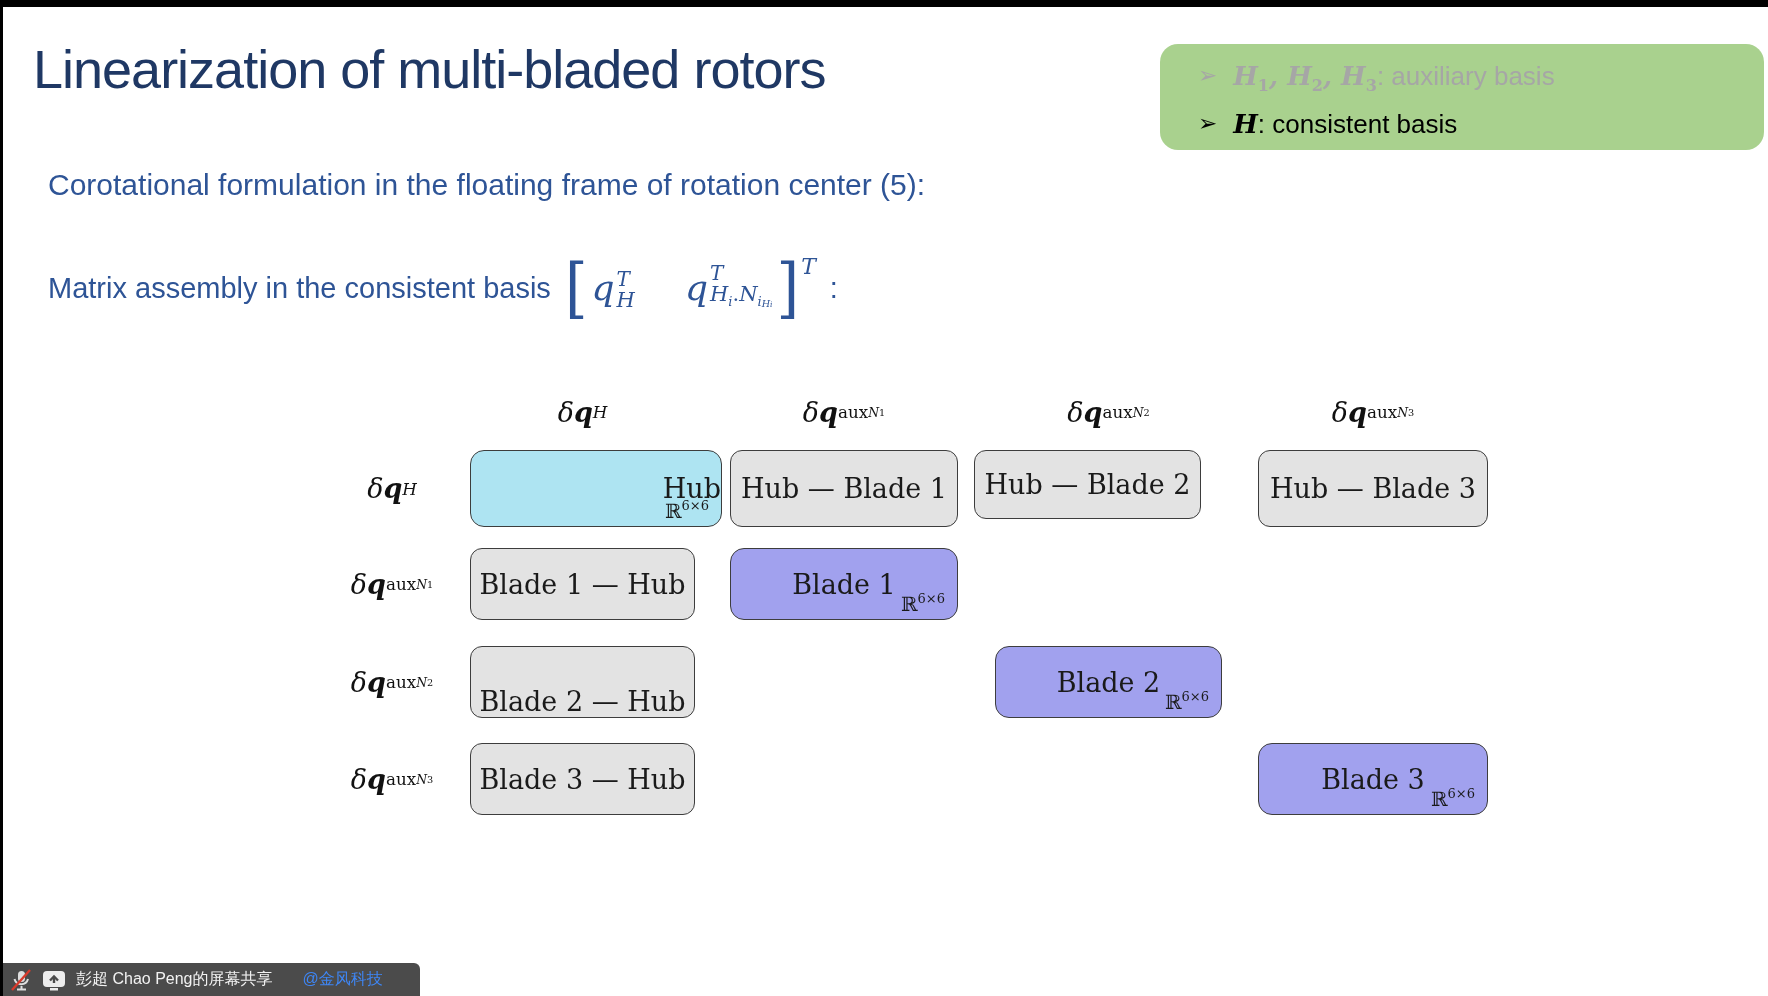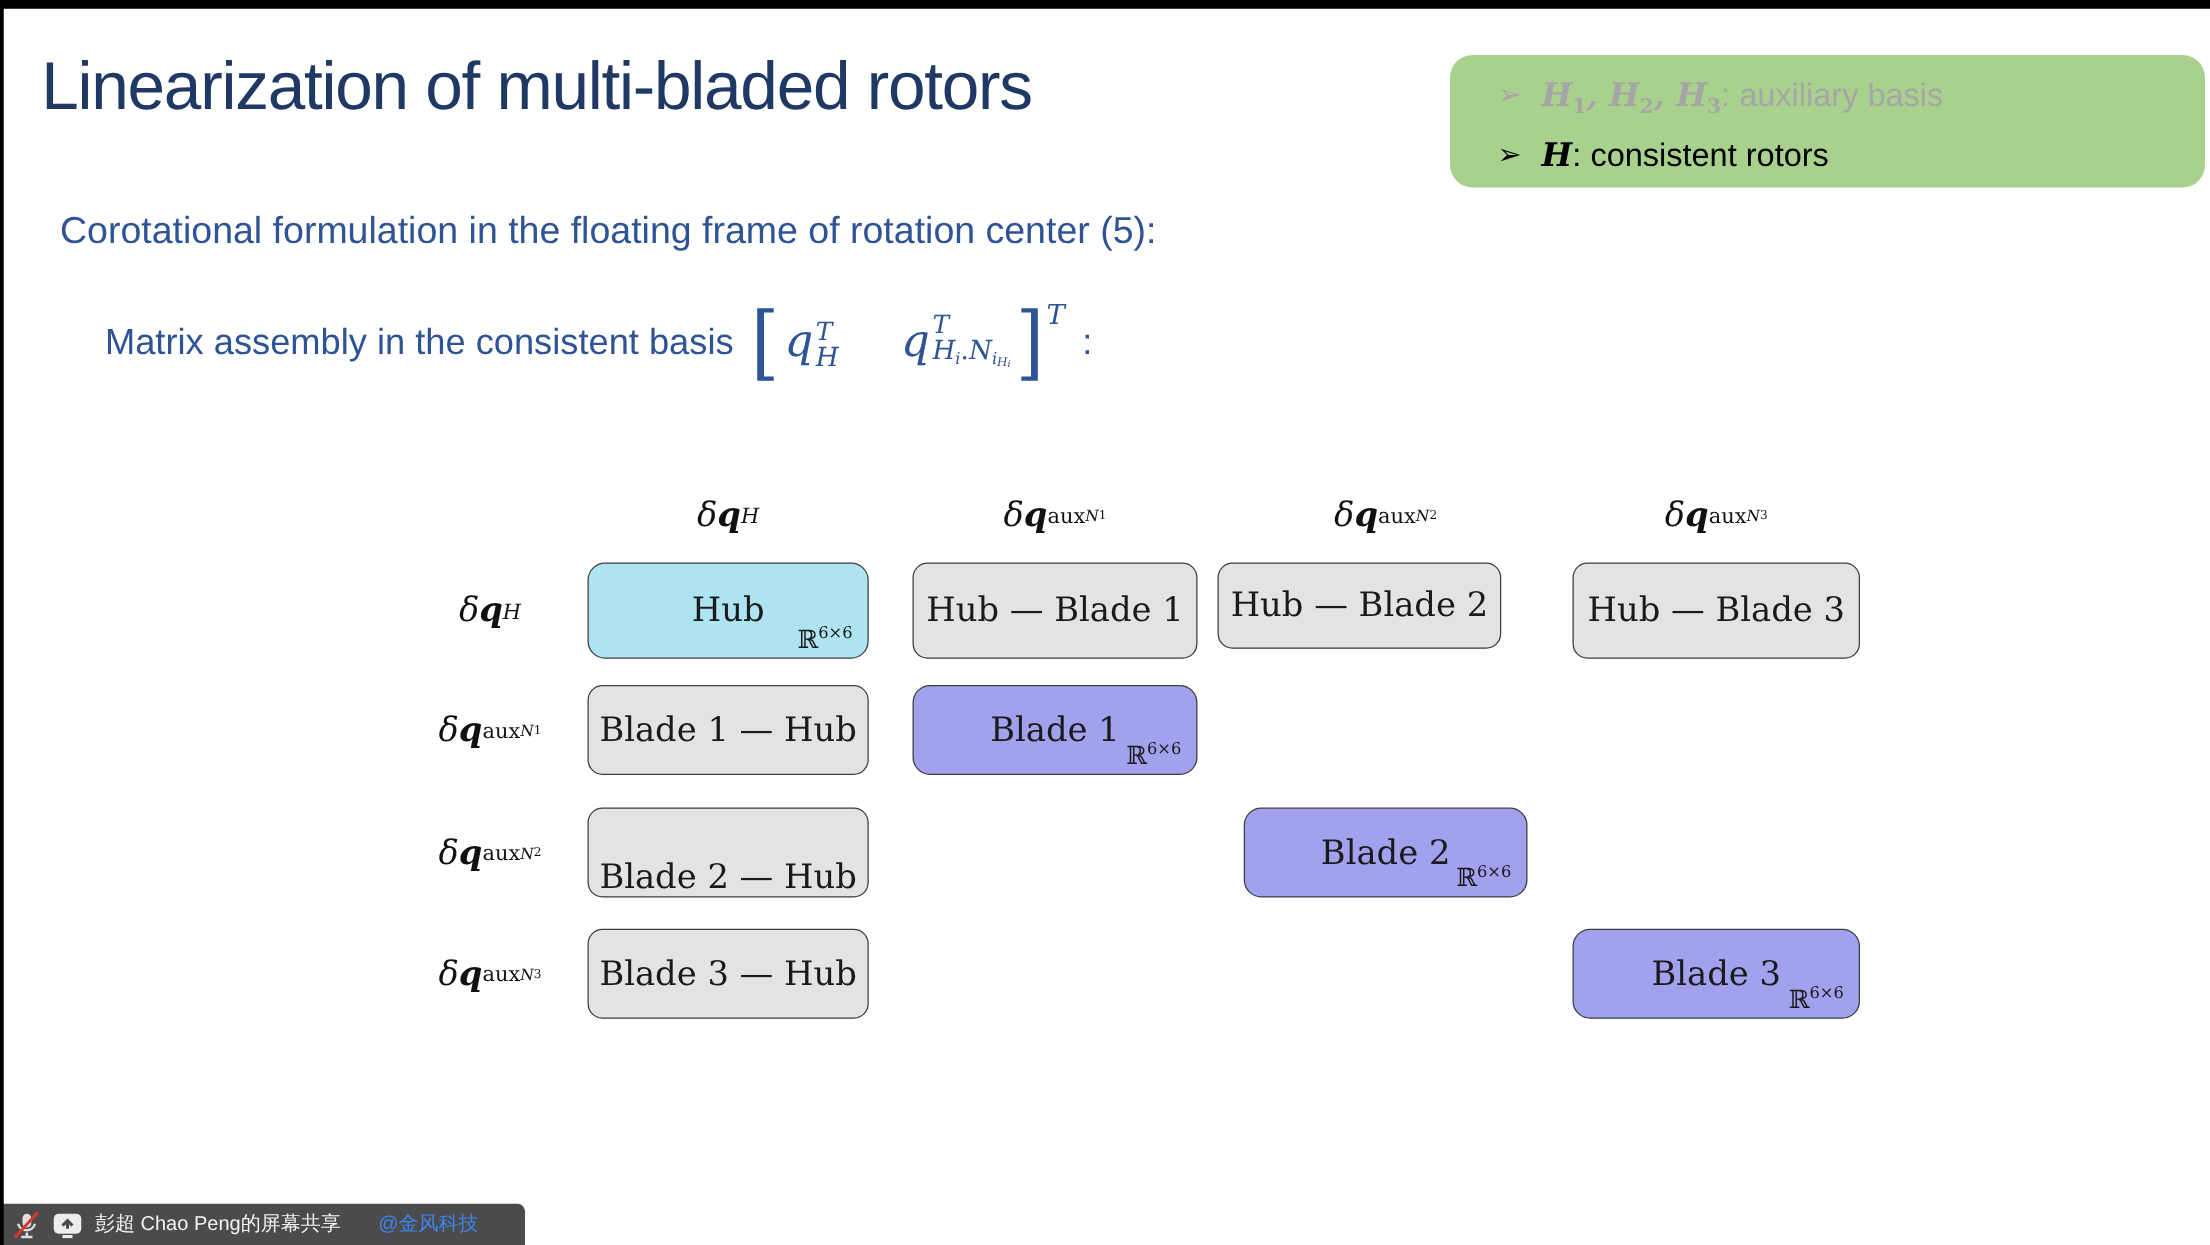--- a/index.html
+++ b/index.html
@@ -8,22 +8,22 @@
     font-family:"Liberation Sans",sans-serif;
   }
   
   .frame-top{position:absolute;left:0;top:0;width:1768px;height:7px;background:#000;}
   .frame-left{position:absolute;left:0;top:0;width:3px;height:996px;background:#000;z-index:50;}
 
   
   .title{position:absolute;left:33px;top:38px;font-size:54px;line-height:62px;
     color:#1f3864;letter-spacing:-1px;font-weight:400;}
   .para1{position:absolute;left:48px;top:168px;font-size:30px;color:#2e5496;}
-  .para2{position:absolute;left:48px;top:236px;height:76px;display:flex;align-items:center;
-    font-size:29px;color:#2e5496;margin-left:36px;}
+  .para2{position:absolute;left:48px;top:250px;height:76px;display:flex;align-items:center;
+    font-size:29px;color:#2e5496;}
 
   
   .math{font-family:"DejaVu Serif","Liberation Serif",serif;}
   .m-i{font-style:italic;}
   .m-bi{font-style:italic;font-weight:bold;}
   .m-b{font-style:normal;font-weight:bold;}
   .m-r{font-style:normal;}
   .m-d0{font-size:100%;}
   .m-d1{font-size:62%;vertical-align:-0.35em;}
   .m-d2{font-size:46%;vertical-align:-0.6em;}
@@ -84,21 +84,21 @@
 
 <div class="title">Linearization of multi-bladed rotors</div>
 
 <div class="legend" id="legend-box">
     <div class="legend-row legend-muted">
       <span class="legend-arrow">➢</span>
       <span><span class="legend-math"><span class="m-d0 m-bi">H</span><span class="m-d1 m-b">1</span><span class="m-d0 m-bi">, </span><span class="m-d0 m-bi">H</span><span class="m-d1 m-b">2</span><span class="m-d0 m-bi">, </span><span class="m-d0 m-bi">H</span><span class="m-d1 m-b">3</span></span><span>: auxiliary basis</span></span>
     </div>
     <div class="legend-row legend-strong">
       <span class="legend-arrow">➢</span>
-      <span><span class="legend-math"><span class="m-d0 m-bi">H</span></span><span>: consistent rotors</span></span>
+      <span><span class="legend-math"><span class="m-d0 m-bi">H</span></span><span>: consistent basis</span></span>
     </div>
   </div>
 
 <div class="para1">Corotational formulation in the floating frame of rotation center (5):</div>
 
 <div class="para2">
   <span>Matrix assembly in the consistent basis</span>
   <span class="formula" id="formula">
       <span class="bracket">[</span>
       <span class="fterm math">
@@ -168,21 +168,21 @@
       <span class="m-d2 m-i">N</span>
       <span class="m-d3 m-r">2</span>
     </div>
     <div class="row-header math" style="left: 287px; top: 759px;">
       <span class="m-d0 m-i">δ</span>
       <span class="m-d0 m-bi">q</span>
       <span class="m-d1 m-r">aux</span>
       <span class="m-d2 m-i">N</span>
       <span class="m-d3 m-r">3</span>
     </div>
-    <div class="blk blk-hub" style="left: 470px; top: 450px; width: 225px; height: 77px;">
+    <div class="blk blk-hub" style="left: 470px; top: 450px; width: 252px; height: 77px; justify-content: flex-end;">
       <span>Hub</span>
       <span class="dims"><span>ℝ</span><sup>6×6</sup></span>
     </div>
     <div class="blk blk-offdiag" style="left: 730px; top: 450px; width: 228px; height: 77px;">
       <span>Hub — Blade 1</span>
     </div>
     <div class="blk blk-offdiag" style="left: 974px; top: 450px; width: 227px; height: 69px;">
       <span>Hub — Blade 2</span>
     </div>
     <div class="blk blk-offdiag" style="left: 1258px; top: 450px; width: 230px; height: 77px;">

